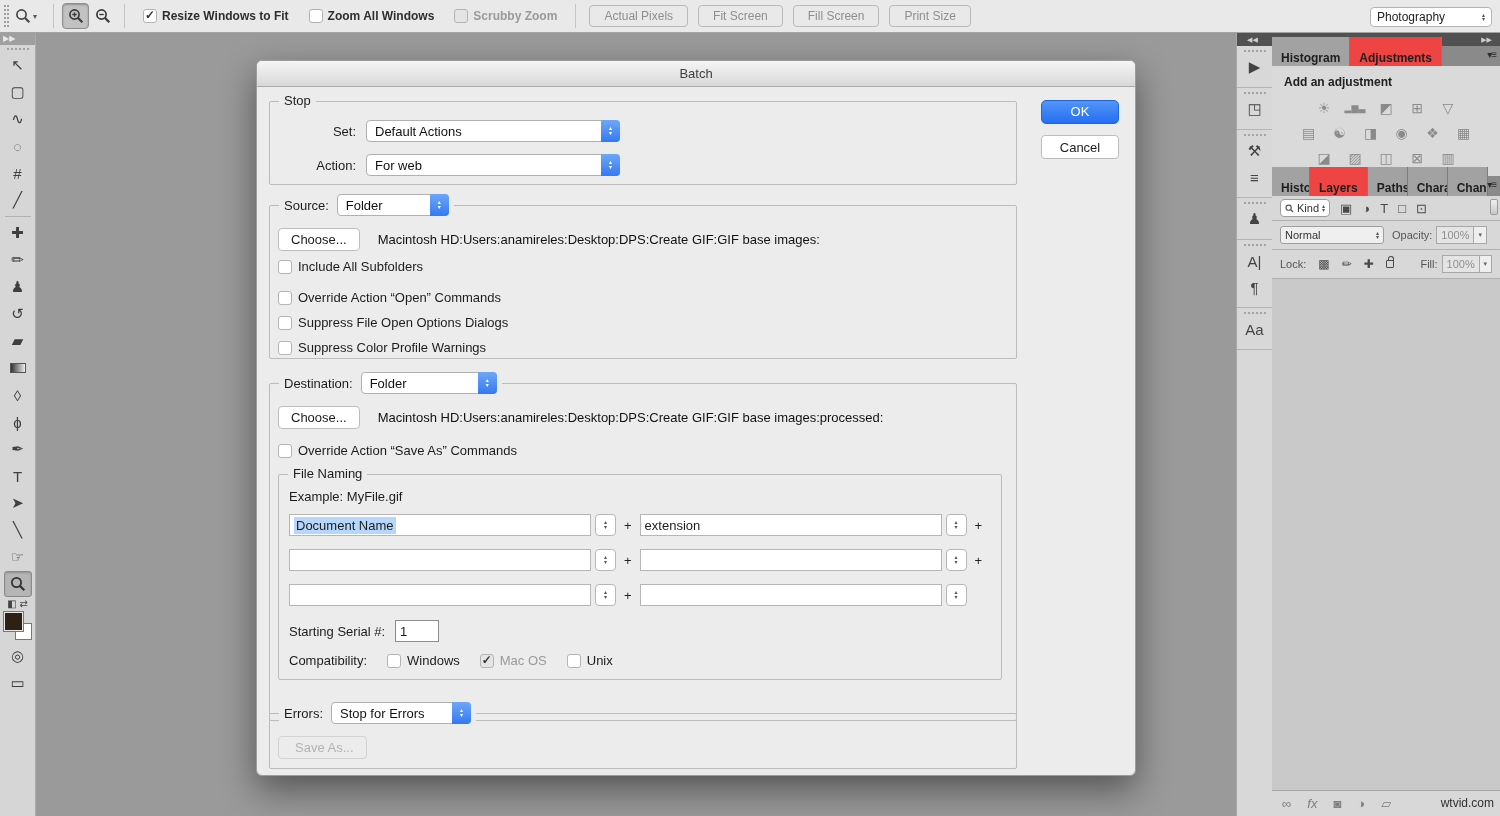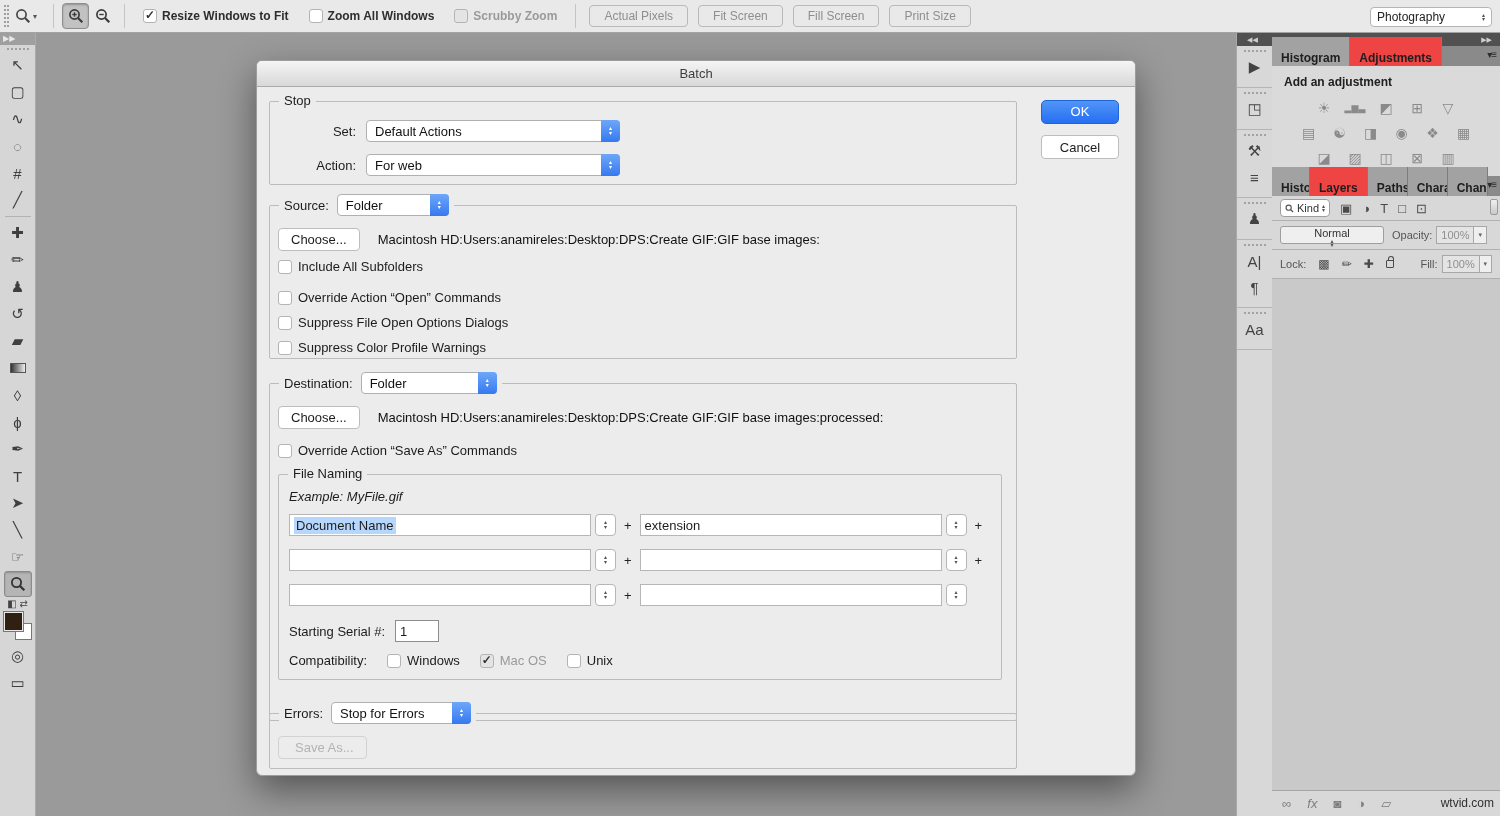--- a/index.html
+++ b/index.html
@@ -75,21 +75,21 @@
   .tab.on { background:#ef4444; }
   .pmenu { position:absolute; right:4px; top:3px; color:#2c2c2c; font-size:10px; letter-spacing:-1px; }
   .adj-body { background:#dadada; padding:5px 0 8px; }
   .adj-title { font-size:12px; font-weight:bold; color:#202020; padding:4px 0 6px 12px; }
   .adj-row { display:flex; justify-content:center; gap:9px; margin:4px 0 8px; }
   .adj-ic { width:22px; height:17px; display:flex; align-items:center; justify-content:center; color:#8a8a8a; font-size:14px; }
   .lay-row { background:#d8d8d8; border-bottom:1px solid #b0b0b0; display:flex; align-items:center; padding:0 8px; position:relative; }
   .kindbox { height:18px; background:#fff; border:1px solid #9e9e9e; border-radius:4px; display:flex; align-items:center; gap:3px; padding:0 4px; font-size:11px; color:#333; }
   .fic { color:#4a4a4a; font-size:13px; margin-left:10px; }
   .red-toggle { position:absolute; right:2px; top:3px; width:8px; height:16px; border-radius:2px; background:linear-gradient(#f0f0f0,#c9c9c9); border:1px solid #9a9a9a; }
-  .ddbox { height:18px; background:#efefef; border:1px solid #9e9e9e; border-radius:3px; display:flex; align-items:center; justify-content:space-between; padding:0 4px; font-size:11px; color:#333;flex-direction:column; }
+  .ddbox { height:18px; background:#efefef; border:1px solid #9e9e9e; border-radius:3px; display:flex; align-items:center; justify-content:space-between; padding:0 4px; font-size:11px; color:#333; }
   .valbox { height:18px; background:#e4e4e4; border:1px solid #a8a8a8; display:flex; align-items:center; padding:0 4px; font-size:11px; color:#8f8f8f; }
   .valbtn { height:18px; width:13px; background:#efefef; border:1px solid #a8a8a8; border-left:none; display:flex; align-items:center; justify-content:center; font-size:7px; color:#666; }
   .loicon { color:#4a4a4a; font-size:12px; margin-left:12px; }
   .lay-list { background:#c9c9c9; height:511px; }
   .lay-bottom { background:#d8d8d8; border-top:1px solid #a5a5a5; height:26px; display:flex; align-items:center; padding:0 10px; position:relative; }
   .bic { color:#7e7e7e; font-size:13px; margin-right:16px; }
   .wm { position:absolute; right:6px; top:5px; color:#2f2f2f; font-size:12px; }
   .padlock { width:9px; height:8px; border:1.5px solid #4a4a4a; border-radius:1px; position:relative; margin-left:12px; }
   .padlock::before { content:""; position:absolute; left:1px; top:-5px; width:4px; height:4px; border:1.5px solid #4a4a4a; border-bottom:none; border-radius:3px 3px 0 0; }
 </style>
@@ -309,21 +309,21 @@
           <span class="mac-btn">Choose...</span>
           <span class="pathtext">Macintosh HD:Users:anamireles:Desktop:DPS:Create GIF:GIF base images:processed:</span>
         </div>
         <div class="chk-row" style="margin-top:12px;">
           <span class="cb-box"></span>
           <span>Override Action “Save As” Commands</span>
         </div>
 
         <div class="group" style="position:relative; left:8px; top:14px; width:724px; height:206px;">
           <span class="legend">File Naming</span>
-          <div style="margin:14px 0 0 10px;font-style:italic;">Example: MyFile.gif</div>
+          <div style="margin:14px 0 0 10px;">Example: MyFile.gif</div>
 
           <div class="frow" style="margin:10px 0 0 10px; gap:4px;">
             <div class="nfield" style="width:302px;">
                 <span class="hl">Document Name</span>
               </div>
             <span class="spin">
                 <span>▴</span>
                 <span>▾</span>
               </span>
             <span class="plus">+</span>

